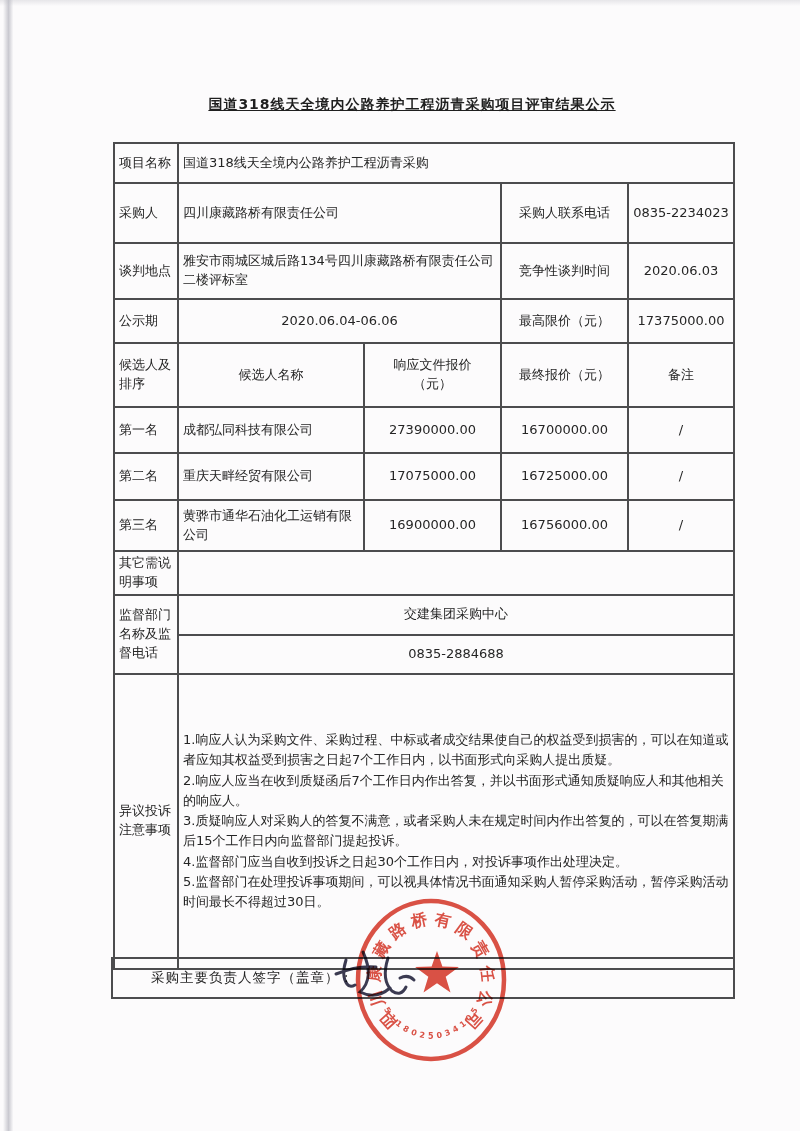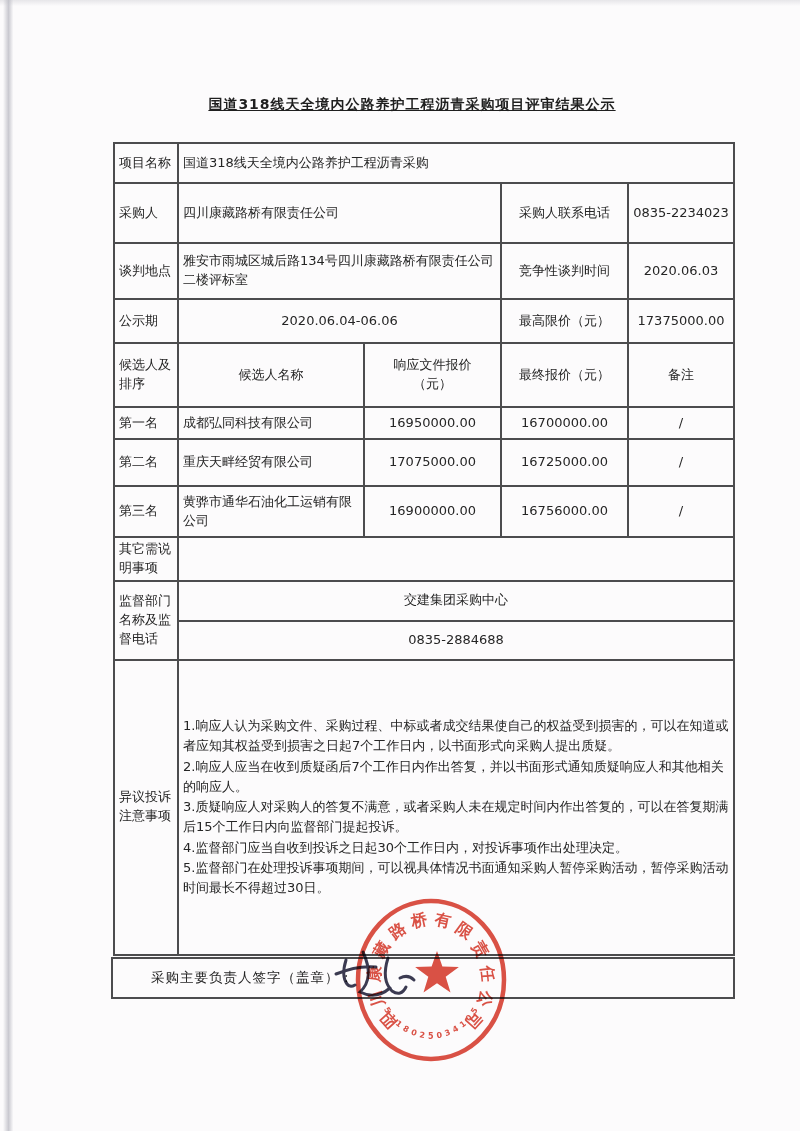--- a/index.html
+++ b/index.html
@@ -109,24 +109,24 @@
       <tr style="height:64px">
         <td class="lbl">候选人及排序</td>
         <td class="hdr">候选人名称</td>
         <td class="hdr">
           <div>响应文件报价</div>
           <div>（元）</div>
         </td>
         <td class="hdr">最终报价（元）</td>
         <td class="hdr">备注</td>
       </tr>
-      <tr style="height:32px">
+      <tr style="height:46px">
         <td class="lbl">第一名</td>
         <td class="val-left">成都弘同科技有限公司</td>
-        <td class="val-center">16950000.00</td>
+        <td class="val-center">27390000.00</td>
         <td class="val-center">16700000.00</td>
         <td class="val-center">/</td>
       </tr>
       <tr style="height:47px">
         <td class="lbl">第二名</td>
         <td class="val-left">重庆天畔经贸有限公司</td>
         <td class="val-center">17075000.00</td>
         <td class="val-center">16725000.00</td>
         <td class="val-center">/</td>
       </tr>

